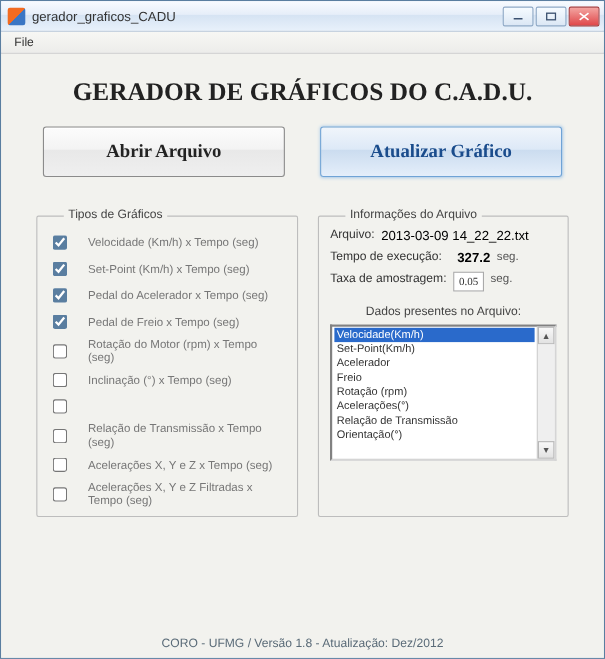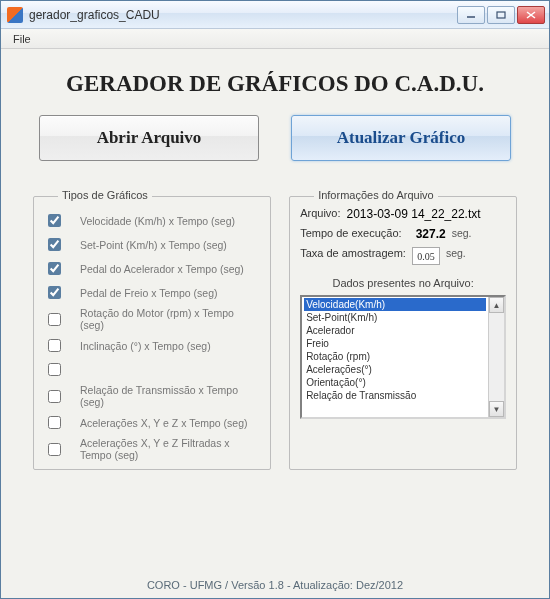--- a/index.html
+++ b/index.html
@@ -340,22 +340,22 @@
           <div class="dados-heading">Dados presentes no Arquivo:</div>
 
           <div class="listbox-wrap">
             <div class="listbox">
                 <div class="li selected">Velocidade(Km/h)</div>
                 <div class="li">Set-Point(Km/h)</div>
                 <div class="li">Acelerador</div>
                 <div class="li">Freio</div>
                 <div class="li">Rotação (rpm)</div>
                 <div class="li">Acelerações(°)</div>
+                <div class="li">Relação de Transmissão</div>
                 <div class="li">Orientação(°)</div>
-                <div class="li">Relação de Transmissão</div>
               </div>
             <div class="scrollbar">
               <div class="sb-btn">▲</div>
               <div class="sb-track"></div>
               <div class="sb-btn">▼</div>
             </div>
           </div>
         </div>
 
       </div>

